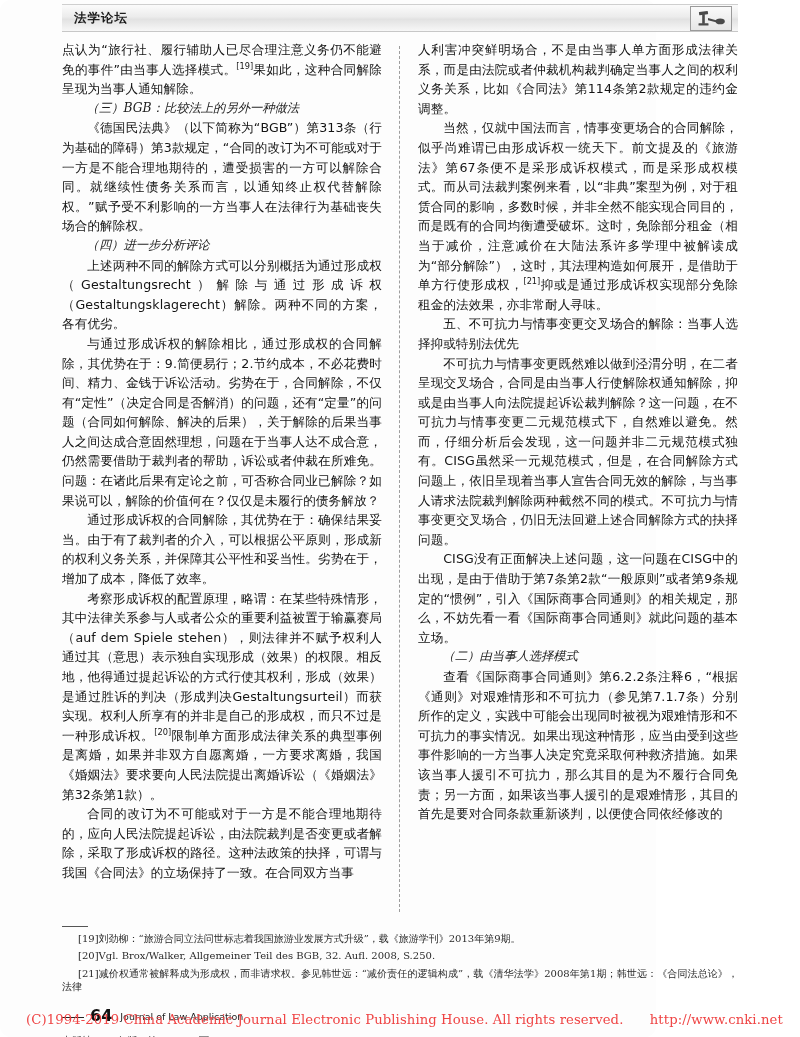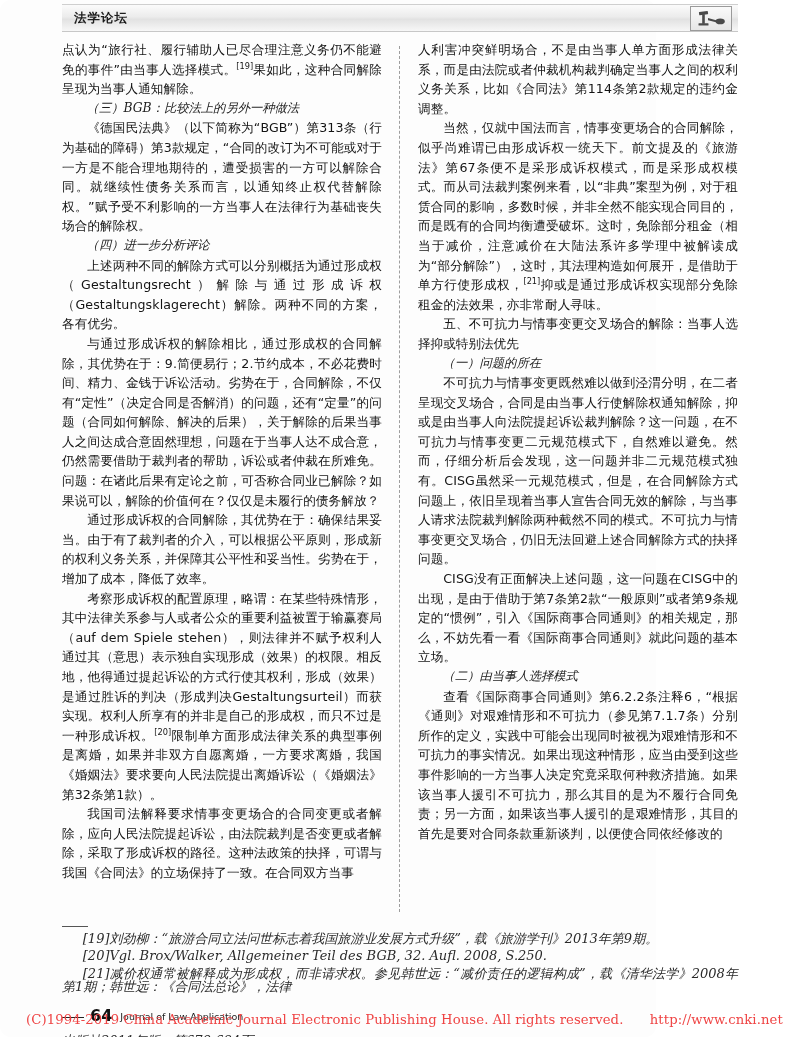--- a/index.html
+++ b/index.html
@@ -136,26 +136,25 @@
   }
   .fn-rule {
     width: 26px;
     height: 0;
     border-top: 1px solid #555;
     margin: 0 0 5px 0;
   }
   p.fnote {
     margin: 0 0 4px 0;
     font-family: "DejaVu Serif", "Liberation Serif", serif;
-    font-size: 13px;
+    font-size: 10px;
     line-height: 13.4px;
     color: #2a2a2a;
     text-align: justify;
     text-indent: 1.6em;
-    font-style: italic;
   }
   p.fnote.cont { text-indent: 0; margin-top: 40px; }
 
   
   .footer {
     position: absolute;
     left: 62px;
     top: 1004px;
     width: 676px;
     height: 20px;
@@ -224,28 +223,27 @@
 
     <div class="col col-left">
       <p class="para noindent"><span>点认为“旅行社、履行辅助人已尽合理注意义务仍不能避免的事件”由当事人选择模式。</span><sup class="fn">[19]</sup><span>果如此，这种合同解除呈现为当事人通知解除。</span></p>
       <p class="subhead">（三）BGB：比较法上的另外一种做法</p>
       <p class="para">《德国民法典》（以下简称为“BGB”）第313条（行为基础的障碍）第3款规定，“合同的改订为不可能或对于一方是不能合理地期待的，遭受损害的一方可以解除合同。就继续性债务关系而言，以通知终止权代替解除权。”赋予受不利影响的一方当事人在法律行为基础丧失场合的解除权。</p>
       <p class="subhead">（四）进一步分析评论</p>
       <p class="para">上述两种不同的解除方式可以分别概括为通过形成权（Gestaltungsrecht）解除与通过形成诉权（Gestaltungsklagerecht）解除。两种不同的方案，各有优劣。</p>
       <p class="para">与通过形成诉权的解除相比，通过形成权的合同解除，其优势在于：9.简便易行；2.节约成本，不必花费时间、精力、金钱于诉讼活动。劣势在于，合同解除，不仅有“定性”（决定合同是否解消）的问题，还有“定量”的问题（合同如何解除、解决的后果），关于解除的后果当事人之间达成合意固然理想，问题在于当事人达不成合意，仍然需要借助于裁判者的帮助，诉讼或者仲裁在所难免。问题：在诸此后果有定论之前，可否称合同业已解除？如果说可以，解除的价值何在？仅仅是未履行的债务解放？</p>
       <p class="para">通过形成诉权的合同解除，其优势在于：确保结果妥当。由于有了裁判者的介入，可以根据公平原则，形成新的权利义务关系，并保障其公平性和妥当性。劣势在于，增加了成本，降低了效率。</p>
       <p class="para"><span>考察形成诉权的配置原理，略谓：在某些特殊情形，其中法律关系参与人或者公众的重要利益被置于输赢赛局（auf dem Spiele stehen），则法律并不赋予权利人通过其（意思）表示独自实现形成（效果）的权限。相反地，他得通过提起诉讼的方式行使其权利，形成（效果）是通过胜诉的判决（形成判决Gestaltungsurteil）而获实现。权利人所享有的并非是自己的形成权，而只不过是一种形成诉权。</span><sup class="fn">[20]</sup><span>限制单方面形成法律关系的典型事例是离婚，如果并非双方自愿离婚，一方要求离婚，我国《婚姻法》要求要向人民法院提出离婚诉讼（《婚姻法》第32条第1款）。</span></p>
-      <p class="para">我国司法解释要求情事变更场合的合同变更或者解除，应向人民法院提起诉讼，由法院裁判是否变更或者解除，采取了形成诉权的路径。这种法政策的抉择，可谓与我国《合同法》的立场保持了一致。在合同双方当事</p>
+      <p class="para">合同的改订为不可能或对于一方是不能合理地期待的，应向人民法院提起诉讼，由法院裁判是否变更或者解除，采取了形成诉权的路径。这种法政策的抉择，可谓与我国《合同法》的立场保持了一致。在合同双方当事</p>
     </div>
 
     <div class="col col-right">
       <p class="para noindent">人利害冲突鲜明场合，不是由当事人单方面形成法律关系，而是由法院或者仲裁机构裁判确定当事人之间的权利义务关系，比如《合同法》第114条第2款规定的违约金调整。</p>
       <p class="para"><span>当然，仅就中国法而言，情事变更场合的合同解除，似乎尚难谓已由形成诉权一统天下。前文提及的《旅游法》第67条便不是采形成诉权模式，而是采形成权模式。而从司法裁判案例来看，以“非典”案型为例，对于租赁合同的影响，多数时候，并非全然不能实现合同目的，而是既有的合同均衡遭受破坏。这时，免除部分租金（相当于减价，注意减价在大陆法系许多学理中被解读成为“部分解除”），这时，其法理构造如何展开，是借助于单方行使形成权，</span><sup class="fn">[21]</sup><span>抑或是通过形成诉权实现部分免除租金的法效果，亦非常耐人寻味。</span></p>
       <p class="sechead">五、不可抗力与情事变更交叉场合的解除：当事人选择抑或特别法优先</p>
-      <p class="subhead">（一）问题的所在</p>
       <p class="para">不可抗力与情事变更既然难以做到泾渭分明，在二者呈现交叉场合，合同是由当事人行使解除权通知解除，抑或是由当事人向法院提起诉讼裁判解除？这一问题，在不可抗力与情事变更二元规范模式下，自然难以避免。然而，仔细分析后会发现，这一问题并非二元规范模式独有。CISG虽然采一元规范模式，但是，在合同解除方式问题上，依旧呈现着当事人宣告合同无效的解除，与当事人请求法院裁判解除两种截然不同的模式。不可抗力与情事变更交叉场合，仍旧无法回避上述合同解除方式的抉择问题。</p>
       <p class="para">CISG没有正面解决上述问题，这一问题在CISG中的出现，是由于借助于第7条第2款“一般原则”或者第9条规定的“惯例”，引入《国际商事合同通则》的相关规定，那么，不妨先看一看《国际商事合同通则》就此问题的基本立场。</p>
       <p class="subhead">（二）由当事人选择模式</p>
       <p class="para">查看《国际商事合同通则》第6.2.2条注释6，“根据《通则》对艰难情形和不可抗力（参见第7.1.7条）分别所作的定义，实践中可能会出现同时被视为艰难情形和不可抗力的事实情况。如果出现这种情形，应当由受到这些事件影响的一方当事人决定究竟采取何种救济措施。如果该当事人援引不可抗力，那么其目的是为不履行合同免责；另一方面，如果该当事人援引的是艰难情形，其目的首先是要对合同条款重新谈判，以便使合同依经修改的</p>
     </div>
   </div>
 
   <div class="footnotes">
     <div class="fn-rule"></div>
     <p class="fnote">[19]刘劲柳：“旅游合同立法问世标志着我国旅游业发展方式升级”，载《旅游学刊》2013年第9期。</p>

